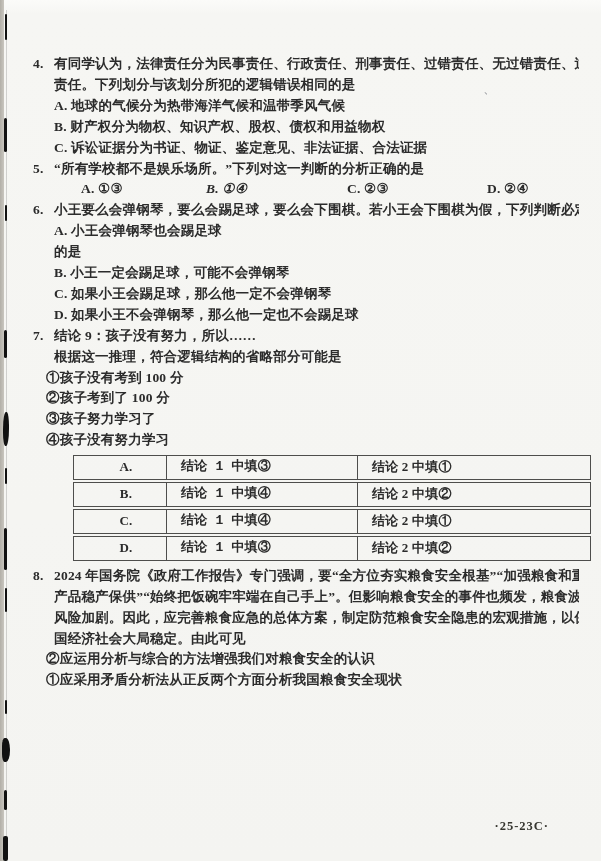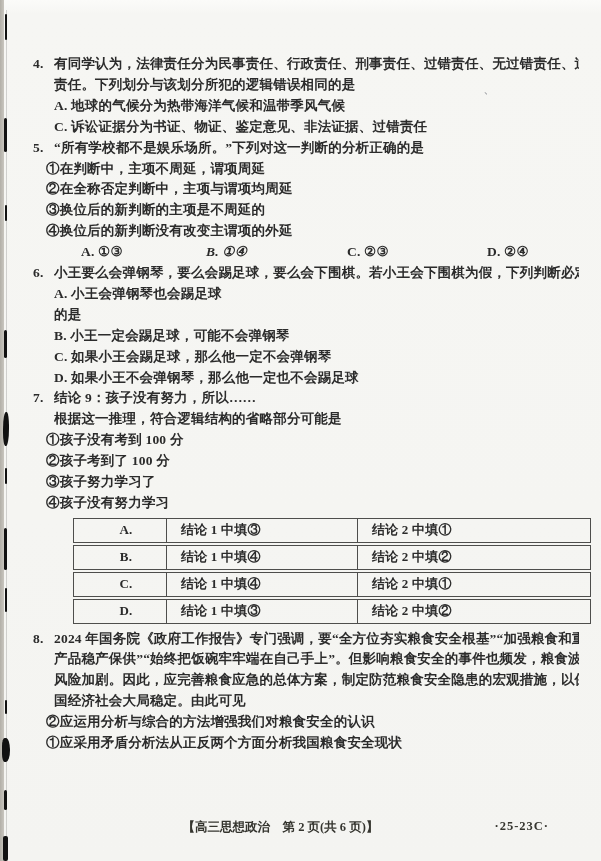--- a/index.html
+++ b/index.html
@@ -49,21 +49,21 @@
     border-collapse:separate;border-spacing:0 2px;
     margin:2px 0 3px 19px;width:518px;
     font-size:13px;font-weight:600;
   }
   table.ans td{
     border:1px solid #4e4e4c;height:17px;
     padding:1px 2px 1px 14px;white-space:nowrap;
   }
   table.ans td+td{border-left:none;}
   td.letter{width:76px;text-align:center;padding-left:0;}
-  td.mid{width:174px;}
+  td.mid{width:174px;font-family:Liberation Mono, monospace;}
 
   .stray{position:absolute;left:483px;top:80px;font-size:13px;color:#8a8d92;}
 
   .footer{position:absolute;left:0;right:0;top:819px;height:18px;
     font-size:12.5px;font-weight:600;color:#35352f;}
   .footer-center{position:absolute;left:0;right:40px;text-align:center;white-space:nowrap;}
   .footer-right{position:absolute;right:52px;top:0;white-space:nowrap;letter-spacing:1px;}
 </style>
 </head>
 <body>
@@ -87,32 +87,27 @@
 
   <div class="stray">、</div>
 
   <div class="content">
 
     <div class="question">
       <span class="qnum">4.</span>
       <div class="line">有同学认为，法律责任分为民事责任、行政责任、刑事责任、过错责任、无过错责任、过错推定</div>
       <div class="line">责任。下列划分与该划分所犯的逻辑错误相同的是</div>
       <div class="line">A. 地球的气候分为热带海洋气候和温带季风气候</div>
-      <div class="line">C. 诉讼证据分为书证、物证、鉴定意见、非法证据、过错责任</div>
+      <div class="line">B. 财产权分为物权、知识产权、股权、债权和用益物权</div>
+      <div class="line">C. 诉讼证据分为书证、物证、鉴定意见、非法证据、合法证据</div>
     </div>
 
     <div class="question">
       <span class="qnum">5.</span>
       <div class="line">“所有学校都不是娱乐场所。”下列对这一判断的分析正确的是</div>
-      <div class="items">
-        <div class="line">①在判断中，主项不周延，谓项周延</div>
-        <div class="line">②在全称否定判断中，主项与谓项均周延</div>
-        <div class="line">③换位后的新判断的主项是不周延的</div>
-        <div class="line">④换位后的新判断没有改变主谓项的外延</div>
-      </div>
       <div class="choices">
         <span class="ch-a">A. ①③</span>
         <span class="ch-b">B. ①④</span>
         <span class="ch-c">C. ②③</span>
         <span class="ch-d">D. ②④</span>
       </div>
     </div>
 
     <div class="question">
       <span class="qnum">6.</span>
@@ -168,17 +163,16 @@
       <div class="line">国经济社会大局稳定。由此可见</div>
       <div class="items">
         <div class="line">②应运用分析与综合的方法增强我们对粮食安全的认识</div>
         <div class="line">①应采用矛盾分析法从正反两个方面分析我国粮食安全现状</div>
       </div>
     </div>
 
   </div>
 
   <div class="footer">
-    <div class="footer-center">【高三思想政治　第 2 页(共 6 页)】</div>
     <div class="footer-right">·25-23C·</div>
   </div>
 
 </div>
 
 </body></html>

